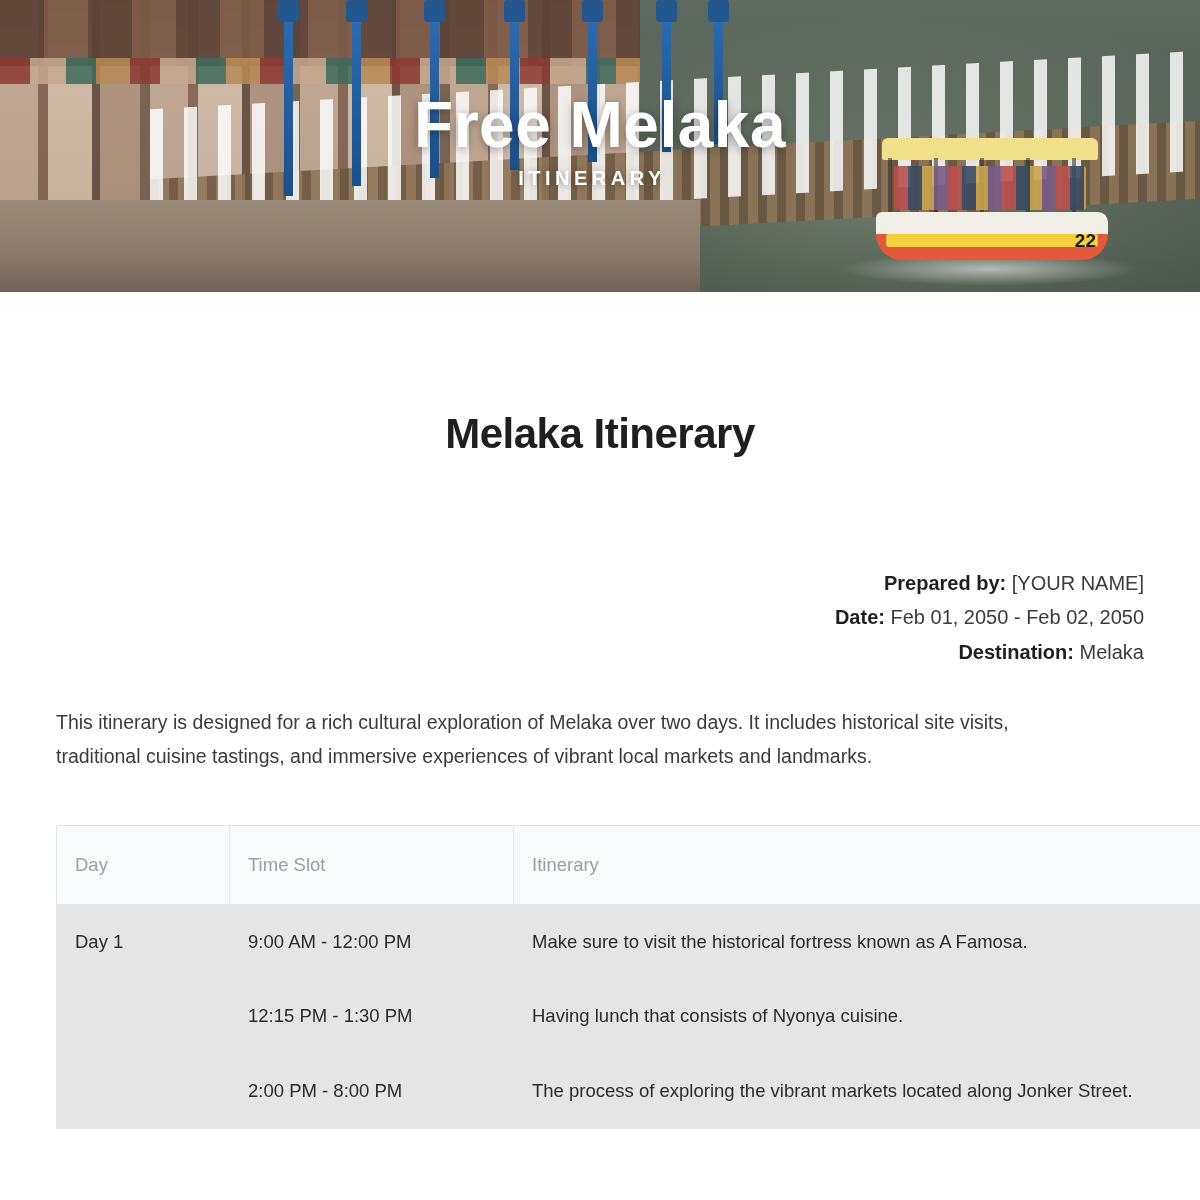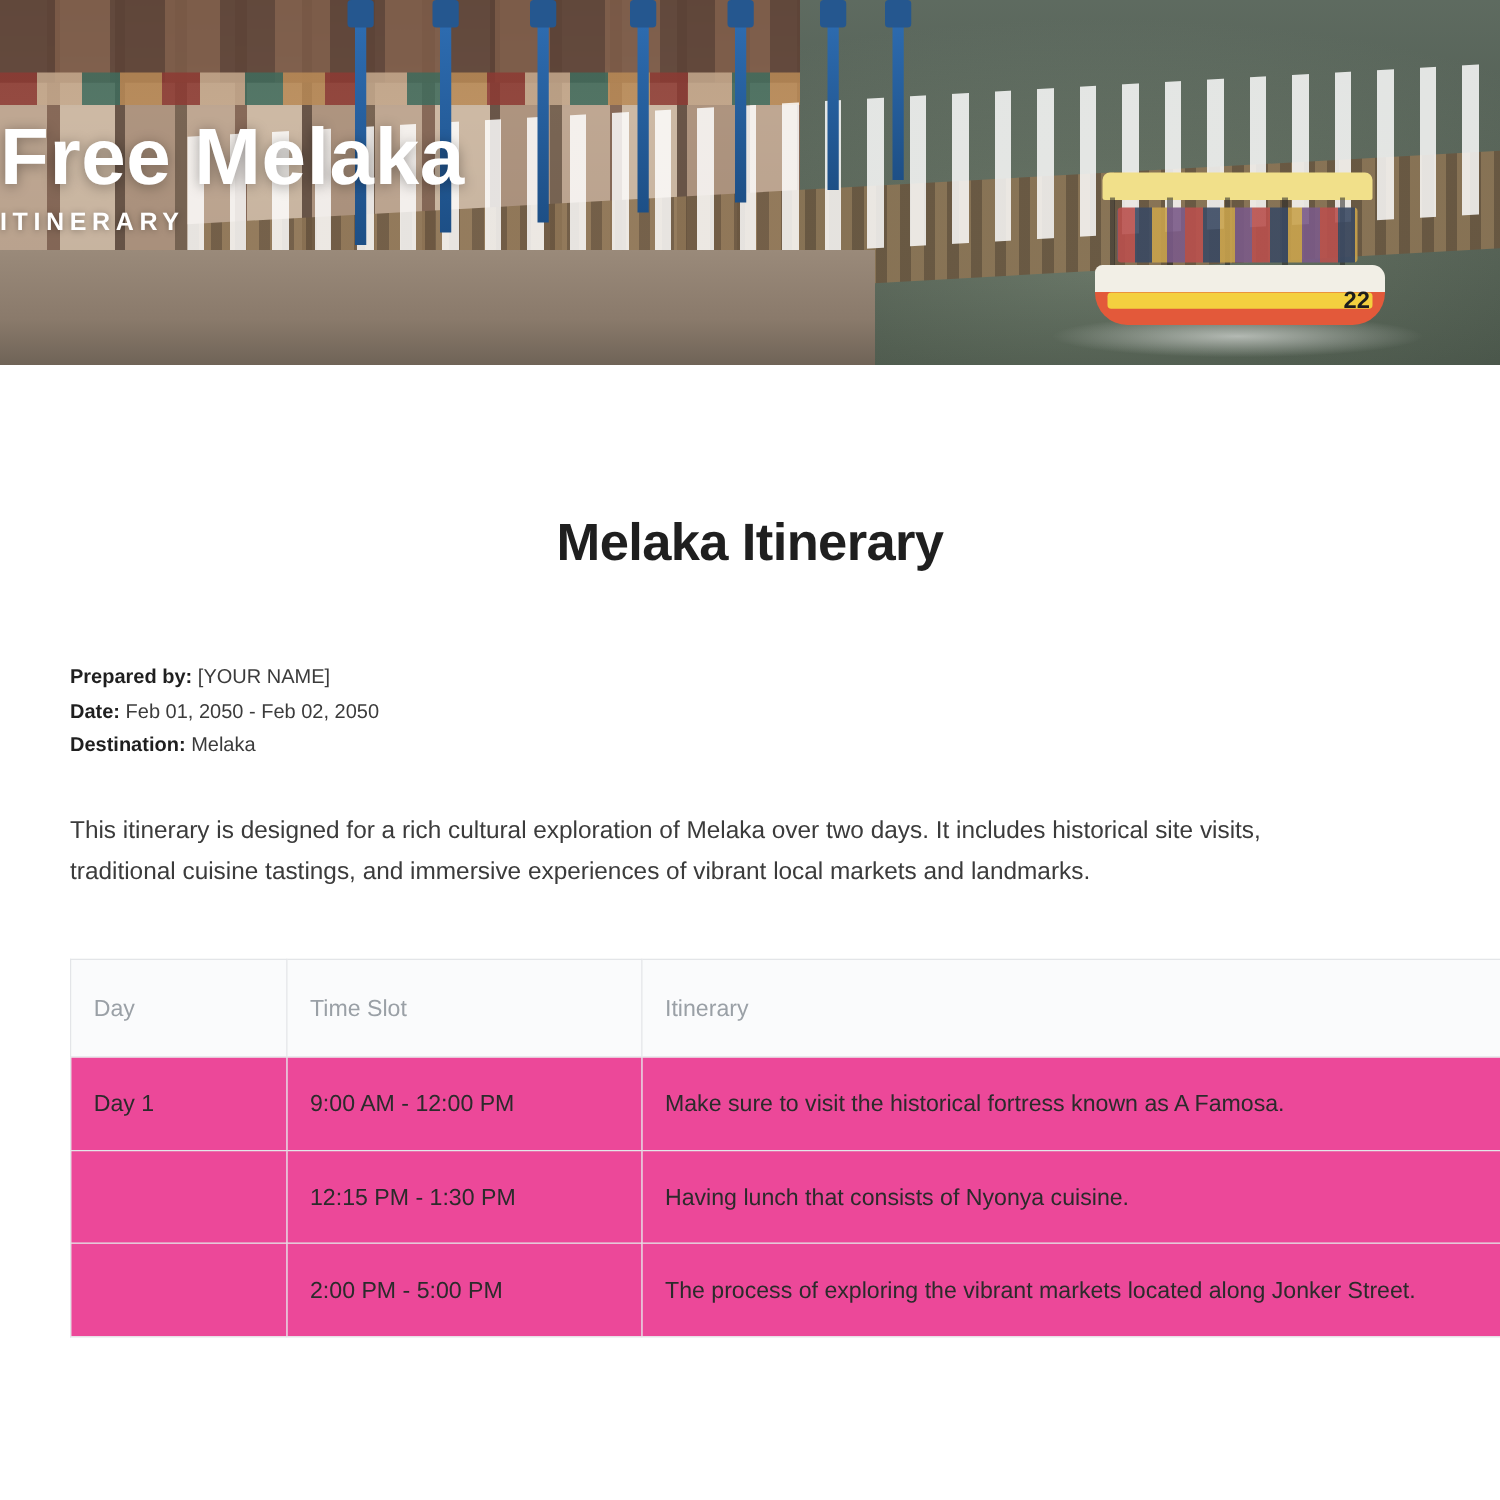--- a/index.html
+++ b/index.html
@@ -177,20 +177,21 @@
   }
   .boat-wake {
     position: absolute; left: 840px; top: 252px;
     width: 300px; height: 34px;
     background: radial-gradient(ellipse at center, rgba(255,255,255,.55), rgba(255,255,255,0) 70%);
   }
 
   .hero-titles {
     position: absolute;
     left: 0; right: 0; top: 92px;
+    text-align: center;
     z-index: 5;
   }
   .hero-title {
     margin: 0;
     color: #ffffff;
     font-size: 64px;
     font-weight: bold;
     letter-spacing: 0.5px;
     line-height: 1.05;
     text-shadow: 0 2px 10px rgba(0,0,0,0.35);
@@ -211,24 +212,25 @@
   .doc-title {
     margin: 118px 0 0 0;
     text-align: center;
     font-size: 42px;
     font-weight: bold;
     color: #1f1f1f;
     letter-spacing: -0.5px;
   }
 
   .meta {
-    margin-top: 70px;
-    font-size: 16px;
+    margin-top: 108px;
+    font-size: 20px;
     color: #3b3b3b;
     line-height: 1.72;
+    text-align: right;
   }
   .meta b { color: #1f1f1f; }
 
   .intro {
     margin-top: 37px;
     font-size: 19.5px;
     color: #3b3b3b;
     line-height: 1.72;
     max-width: 1010px;
   }
@@ -250,21 +252,21 @@
   }
   table.itinerary thead th {
     background: #fafbfc;
     color: #9aa0a6;
     font-weight: normal;
     padding-top: 24px;
     padding-bottom: 24px;
   }
   table.itinerary tbody td {
     color: #2b2b2b;
-    background: #ec4899;
+    background: #e5e5e5;
   }
   .col-day { width: 173px; }
   .col-time { width: 284px; }
 </style>
 </head>
 <body>
 
 <div class="page">
 
   <div class="hero">
@@ -335,20 +337,20 @@
           <td class="col-time">9:00 AM - 12:00 PM</td>
           <td>Make sure to visit the historical fortress known as A Famosa.</td>
         </tr>
         <tr>
           <td class="col-day"></td>
           <td class="col-time">12:15 PM - 1:30 PM</td>
           <td>Having lunch that consists of Nyonya cuisine.</td>
         </tr>
         <tr>
           <td class="col-day"></td>
-          <td class="col-time">2:00 PM - 5:00 PM</td>
+          <td class="col-time">2:00 PM - 8:00 PM</td>
           <td>The process of exploring the vibrant markets located along Jonker Street.</td>
         </tr>
       </tbody>
     </table>
 
   </div>
 </div>
 
 </body></html>

